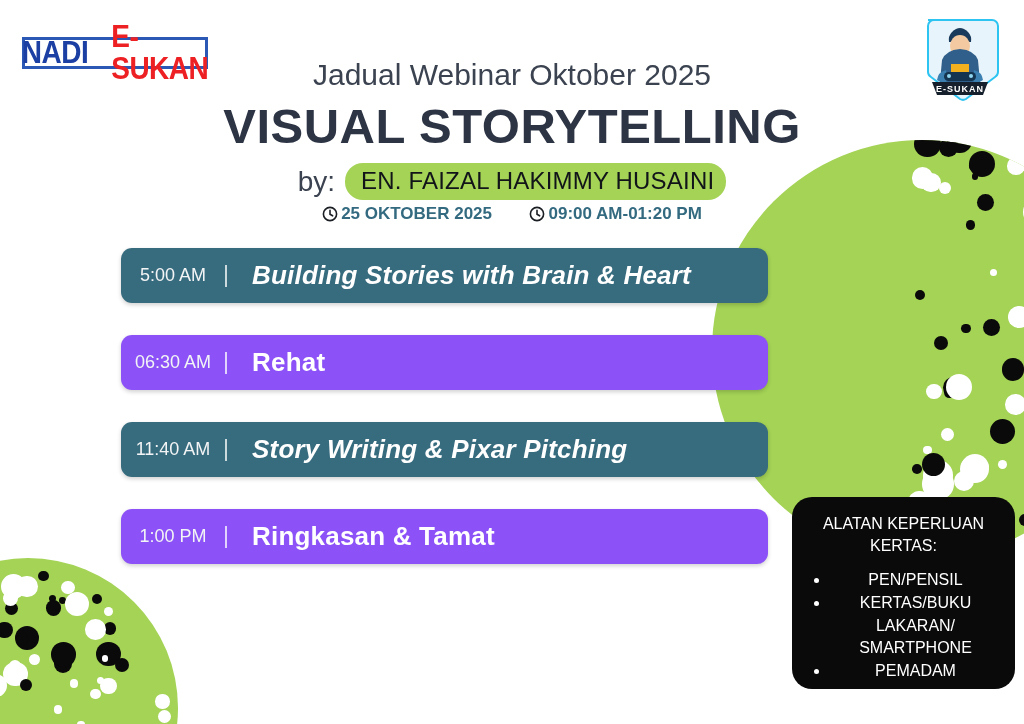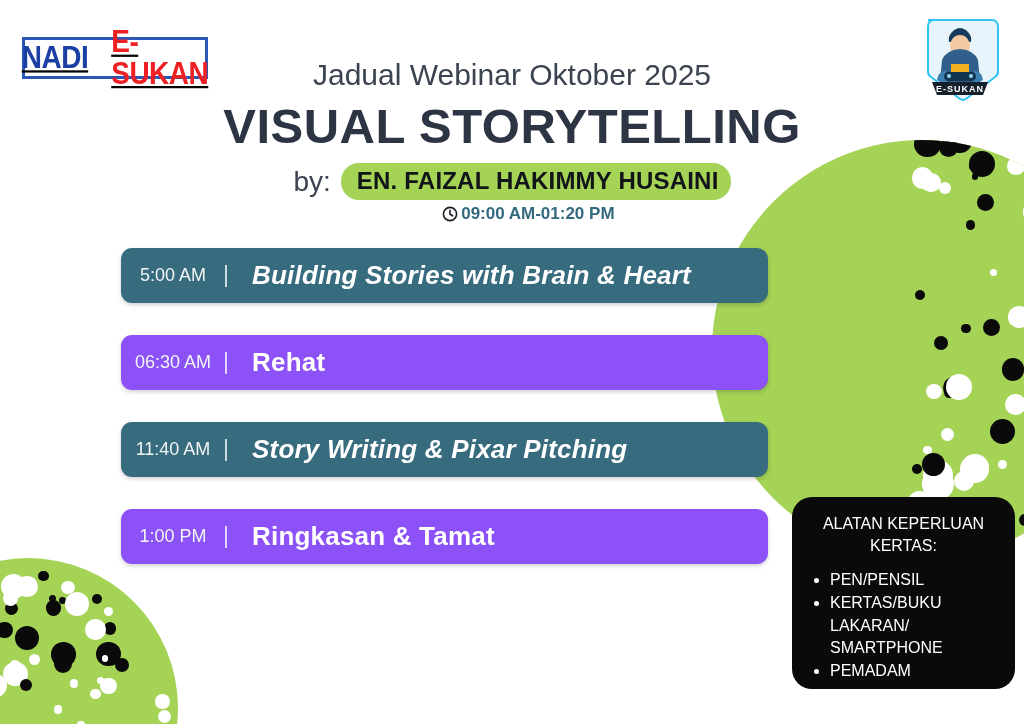--- a/index.html
+++ b/index.html
@@ -42,29 +42,28 @@
     border-radius: 50%;
     display: block;
   }
 
   
   #nadi-logo {
     position: absolute;
     left: 22px;
     top: 37px;
     width: 186px;
-    height: 42px;
+    height: 32px;
     border: 3px solid #2b58b5;
     background: #ffffff;
     display: flex;
     align-items: center;
     justify-content: center;
     gap: 23px;
     box-sizing: border-box;
-    text-decoration: underline;
   }
   #nadi-logo .word {
     font-family: "Liberation Sans", sans-serif;
     font-weight: bold;
     font-size: 28px;
     letter-spacing: -0.5px;
     line-height: 1;
     transform: scaleY(1.12);
   }
   #nadi-logo .nadi { color: #1c3fa4; }
@@ -106,21 +105,21 @@
   }
   #by-label {
     font-size: 28px;
     color: #3b4250;
     vertical-align: middle;
   }
   #speaker-pill {
     display: inline-block;
     background: #a4d356;
     color: #111418;
-    font-weight: bold;
+    font-weight: normal;
     font-size: 24px;
     padding: 4px 12px 5px 16px;
     border-radius: 18px;
     margin-left: 10px;
     vertical-align: middle;
     letter-spacing: 0.2px;
   }
   #meta-line {
     position: absolute;
     left: 0; right: 0; top: 203px;
@@ -197,21 +196,21 @@
     font-size: 16px;
     line-height: 1.38;
     font-family: "Liberation Sans", sans-serif;
   }
   #materials-list {
     margin: 12px 0 0 0;
     padding-left: 24px;
     font-size: 16px;
     line-height: 1.42;
   }
-  #materials-list li { margin-bottom: 0px; }
+  #materials-list li { margin-bottom: 0px; text-align: center; }
 </style>
 </head>
 <body>
 
 <div id="poster">
 
   <div class="dot-circle" id="circle-right">
       <span style="width: 30.3392px; height: 30.3392px; left: 77.6946%; top: 17.1389%; margin-left: -15.1696px; margin-top: -15.1696px; background: rgb(255, 255, 255);"></span>
       <span style="width: 30.0707px; height: 30.0707px; left: 53.7052%; top: 79.8872%; margin-left: -15.0353px; margin-top: -15.0353px; background: rgb(255, 255, 255);"></span>
       <span style="width: 13.0922px; height: 13.0922px; left: 62.4738%; top: 86.8016%; margin-left: -6.54611px; margin-top: -6.54611px; background: rgb(255, 255, 255);"></span>
@@ -322,20 +321,29 @@
 
   <div id="kicker">Jadual Webinar Oktober 2025</div>
 
   <div id="main-title">VISUAL STORYTELLING</div>
 
   <div id="by-line">
     <span id="by-label">by:</span><span id="speaker-pill">EN. FAIZAL HAKIMMY HUSAINI</span>
   </div>
 
   <div id="meta-line">
+    <span class="meta-item">
+      <span class="clock-icon">
+        <svg width="16" height="16" viewBox="0 0 16 16">
+            <circle cx="8" cy="8" r="6.6" fill="none" stroke="#1b1f24" stroke-width="1.6"></circle>
+            <path d="M8 4.2 V8.2 L10.6 9.8" fill="none" stroke="#1b1f24" stroke-width="1.6" stroke-linecap="round"></path>
+          </svg>
+      </span>
+      <span>25 OKTOBER 2025</span>
+    </span>
     <span class="meta-gap"></span>
     <span class="meta-item">
       <span class="clock-icon">
         <svg width="16" height="16" viewBox="0 0 16 16">
             <circle cx="8" cy="8" r="6.6" fill="none" stroke="#1b1f24" stroke-width="1.6"></circle>
             <path d="M8 4.2 V8.2 L10.6 9.8" fill="none" stroke="#1b1f24" stroke-width="1.6" stroke-linecap="round"></path>
           </svg>
       </span>
       <span>09:00 AM-01:20 PM</span>
     </span>

